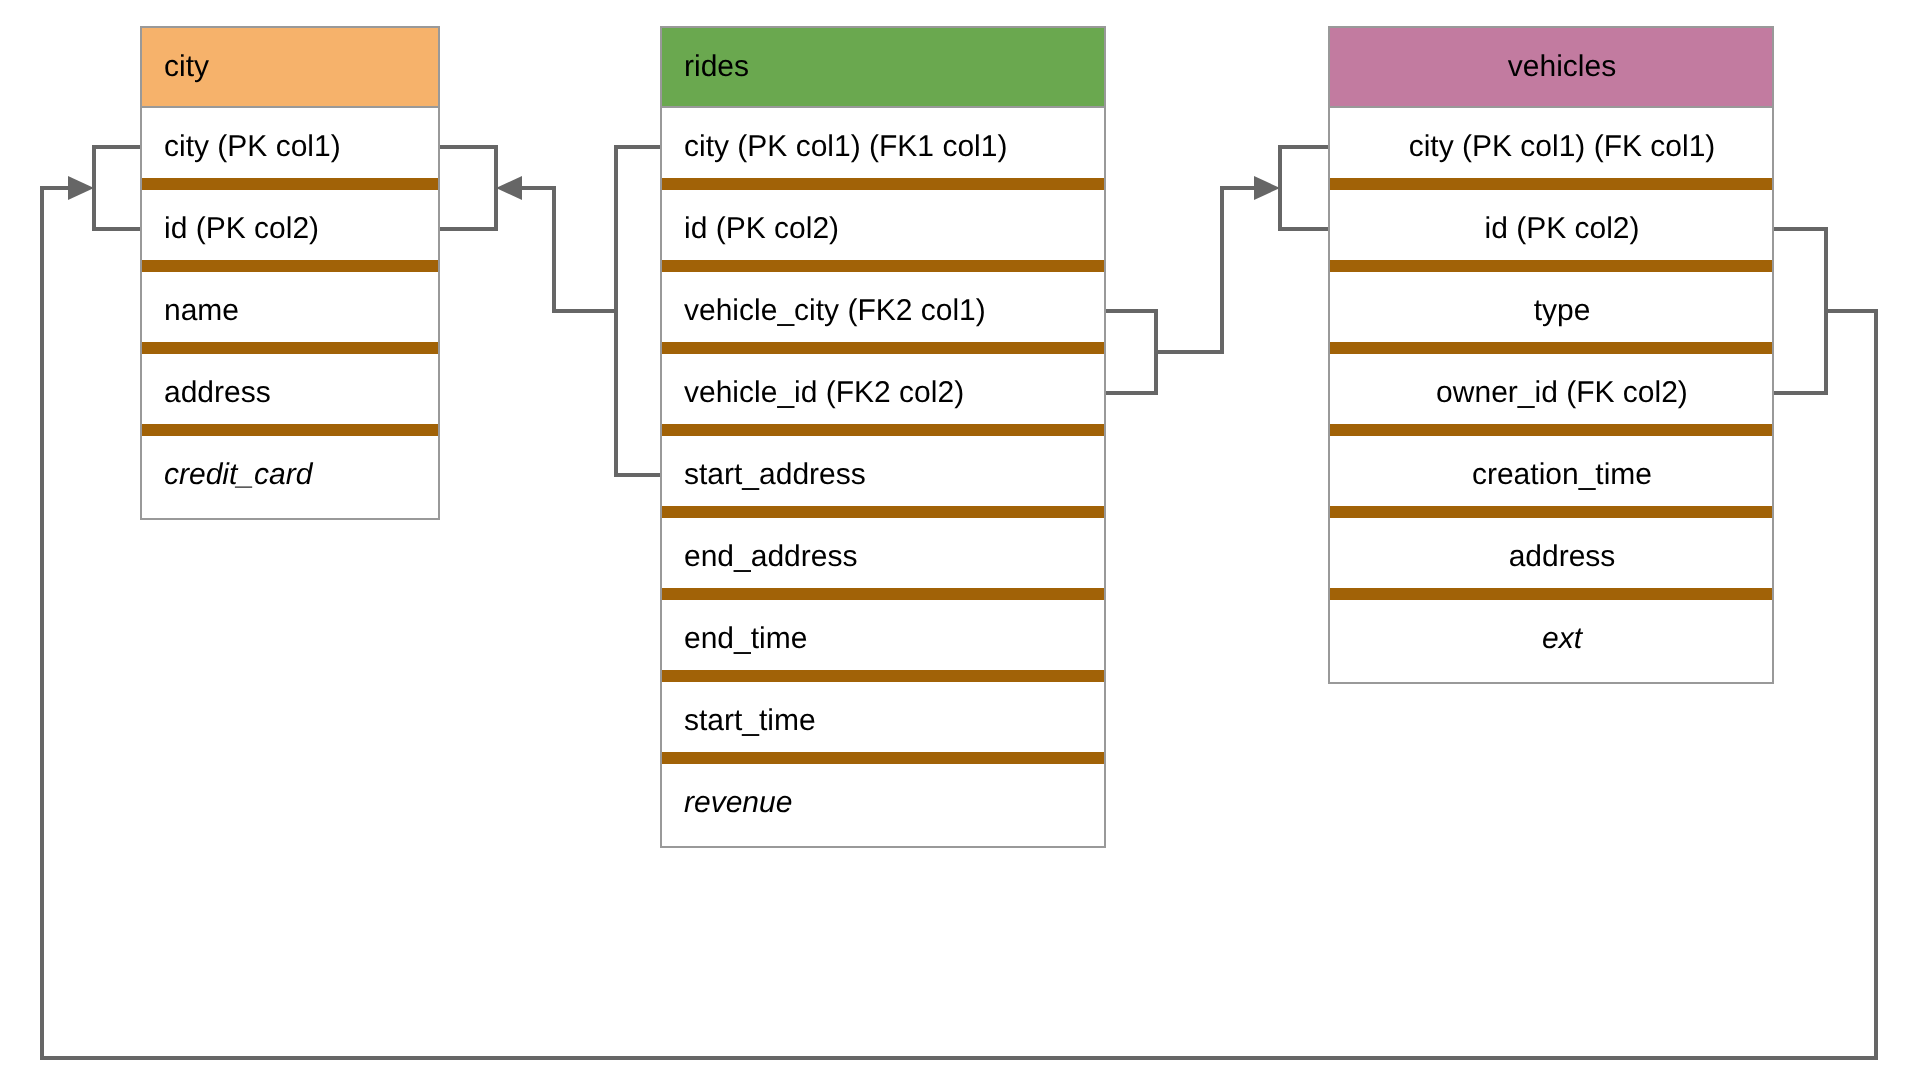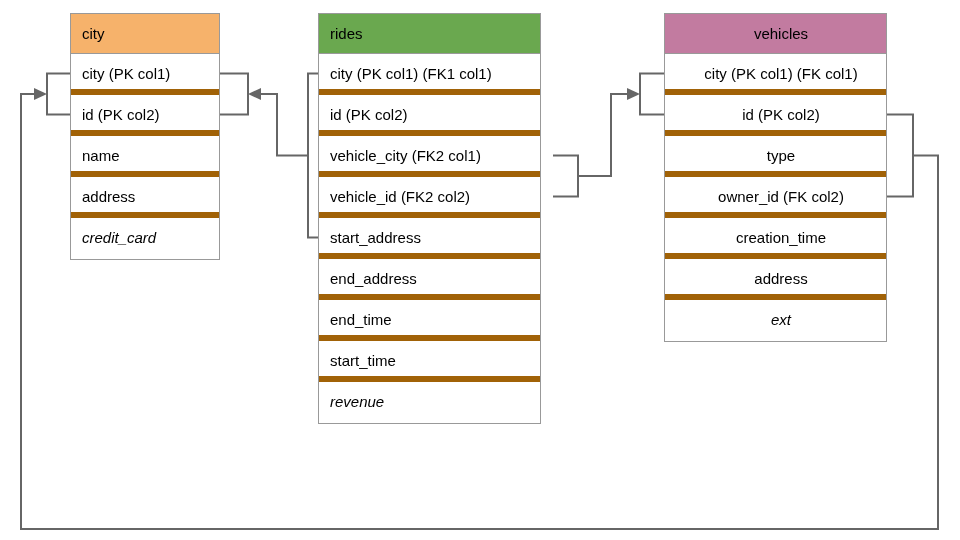--- a/index.html
+++ b/index.html
@@ -31,21 +31,21 @@
     line-height: 40px;
     padding-left: 11px;
     border-bottom: 6px solid #a16207;
     background: #fff;
     white-space: nowrap;
     overflow: hidden;
   }
   .db-table .row:last-child { border-bottom: none; font-style: italic; }
 
   #t-users    { left: 70px;  top: 13px; width: 150px; }
-  #t-rides    { left: 318px; top: 13px; width: 223px; }
+  #t-rides    { left: 330px; top: 13px; width: 223px; }
   #t-vehicles { left: 664px; top: 13px; width: 223px; text-align: center; }
 </style>
 </head>
 <body>
 
 <div class="canvas">
 
   <svg class="connectors" viewBox="0 0 960 540" xmlns="http://www.w3.org/2000/svg">
 
     <g>

